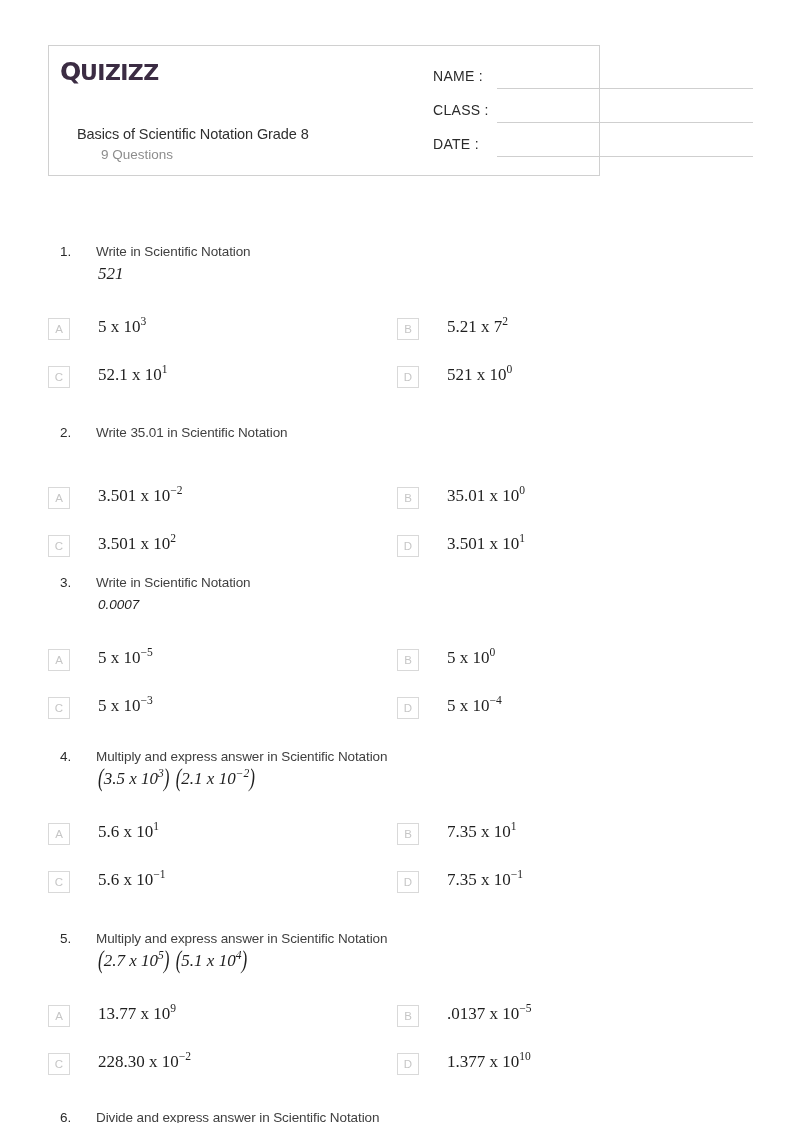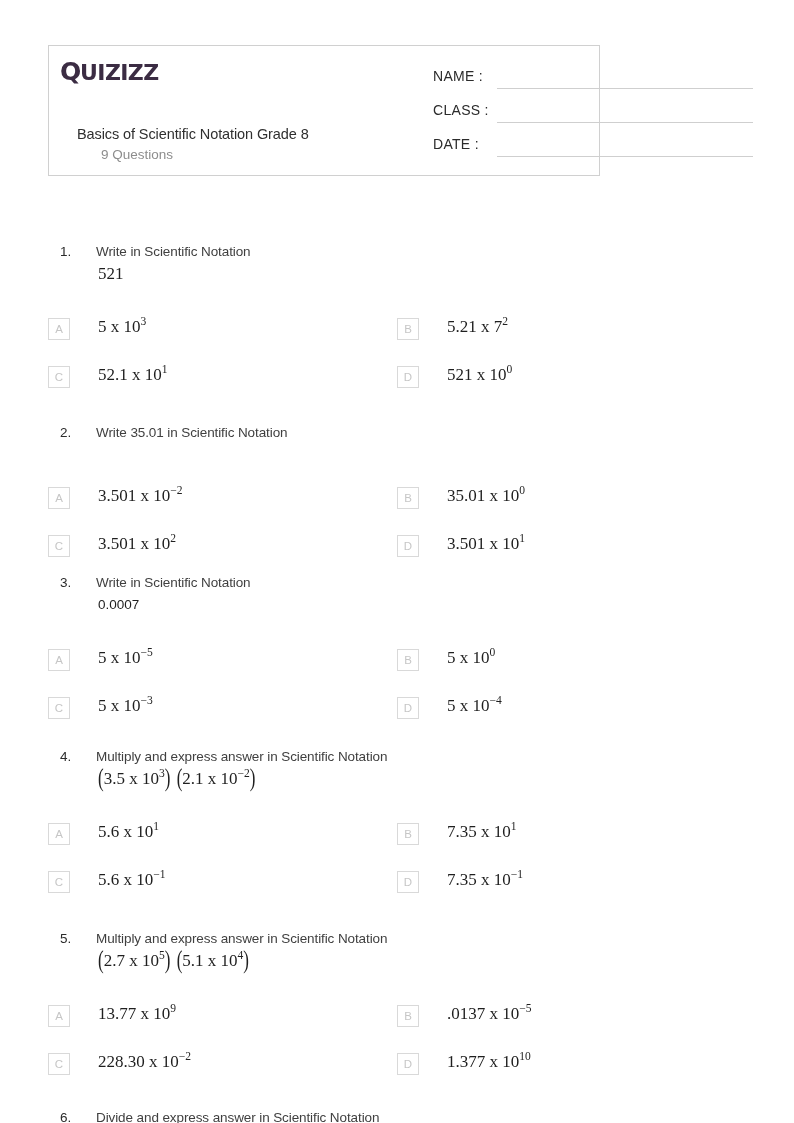--- a/index.html
+++ b/index.html
@@ -125,20 +125,21 @@
     white-space: nowrap;
   }
   .q-math {
     position: absolute;
     left: 98px;
     top: 20px;
     font-family: "Liberation Serif", "DejaVu Serif", serif;
     font-size: 17px;
     color: #1f1f1f;
     white-space: nowrap;
+    font-style: italic;
   }
 
   
   .opt {
     position: absolute;
     display: flex;
     align-items: flex-start;
   }
   .opt-box {
     width: 22px;

